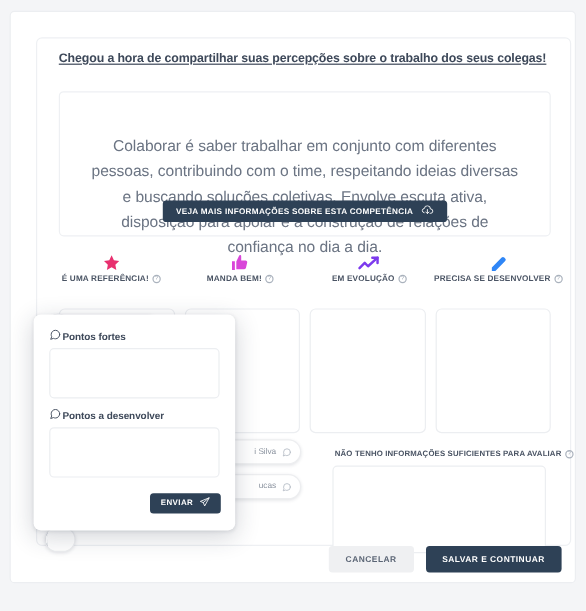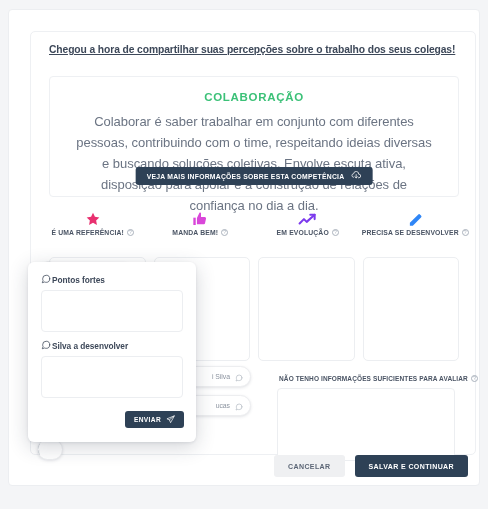--- a/index.html
+++ b/index.html
@@ -316,21 +316,20 @@
 
 <div id="root">
 
   <div class="page-panel">
 
     <div class="card">
 
       <div class="card-title">Chegou a hora de compartilhar suas percepções sobre o trabalho dos seus colegas!</div>
 
       <div class="comp-box">
-        <div class="comp-name">COLABORAÇÃO</div>
         <div class="comp-desc">Colaborar é saber trabalhar em conjunto com diferentes pessoas, contribuindo com o time, respeitando ideias diversas e buscando soluções coletivas. Envolve escuta ativa, disposição para apoiar e a construção de relações de confiança no dia a dia.</div>
         <button class="comp-btn">
           <span>VEJA MAIS INFORMAÇÕES SOBRE ESTA COMPETÊNCIA</span>
           <span>
             <svg width="11" height="9" viewBox="0 0 24 20" fill="none" stroke="#ffffff" stroke-width="1.7" stroke-linecap="round" stroke-linejoin="round">
               <path d="M6 14a4 4 0 0 1 .5-7.95A5.5 5.5 0 0 1 17.5 7h.5a4 4 0 0 1 0 8h-1"></path>
               <path d="M12 8v7"></path>
                 <path d="M9 12.5l3 3 3-3"></path>
             </svg>
           </span>
@@ -477,21 +476,21 @@
       <span>Pontos fortes</span>
     </div>
     <textarea class="pop-textarea" style="left: 13px; top: 28px; width: 142px; height: 42px;" placeholder=""></textarea>
 
     <div class="pop-sec-title" style="left:13px; top:78px;">
       <span>
         <svg width="10" height="10" viewBox="0 0 24 24" fill="none" stroke="#4a5464" stroke-width="2" stroke-linecap="round">
           <path d="M21 11.5a8.4 8.4 0 0 1-8.5 8.5 9 9 0 0 1-3.9-.9L3 21l2-5.2A8.4 8.4 0 0 1 4 11.5 8.4 8.4 0 0 1 12.5 3 8.4 8.4 0 0 1 21 11.5z"></path>
         </svg>
       </span>
-      <span>Silva a desenvolver</span>
+      <span>Pontos a desenvolver</span>
     </div>
     <textarea class="pop-textarea" style="left: 13px; top: 94px; width: 142px; height: 42px;" placeholder=""></textarea>
 
     <button class="btn-enviar">
       <span>ENVIAR</span>
       <span>
         <svg width="9" height="9" viewBox="0 0 24 24" fill="none" stroke="#ffffff" stroke-width="1.9" stroke-linecap="round" stroke-linejoin="round">
           <path d="M21.5 2.5L2.5 10.2l6.6 2.7 2.7 6.6z"></path>
           <path d="M21.5 2.5L9.1 12.9"></path>
         </svg>

